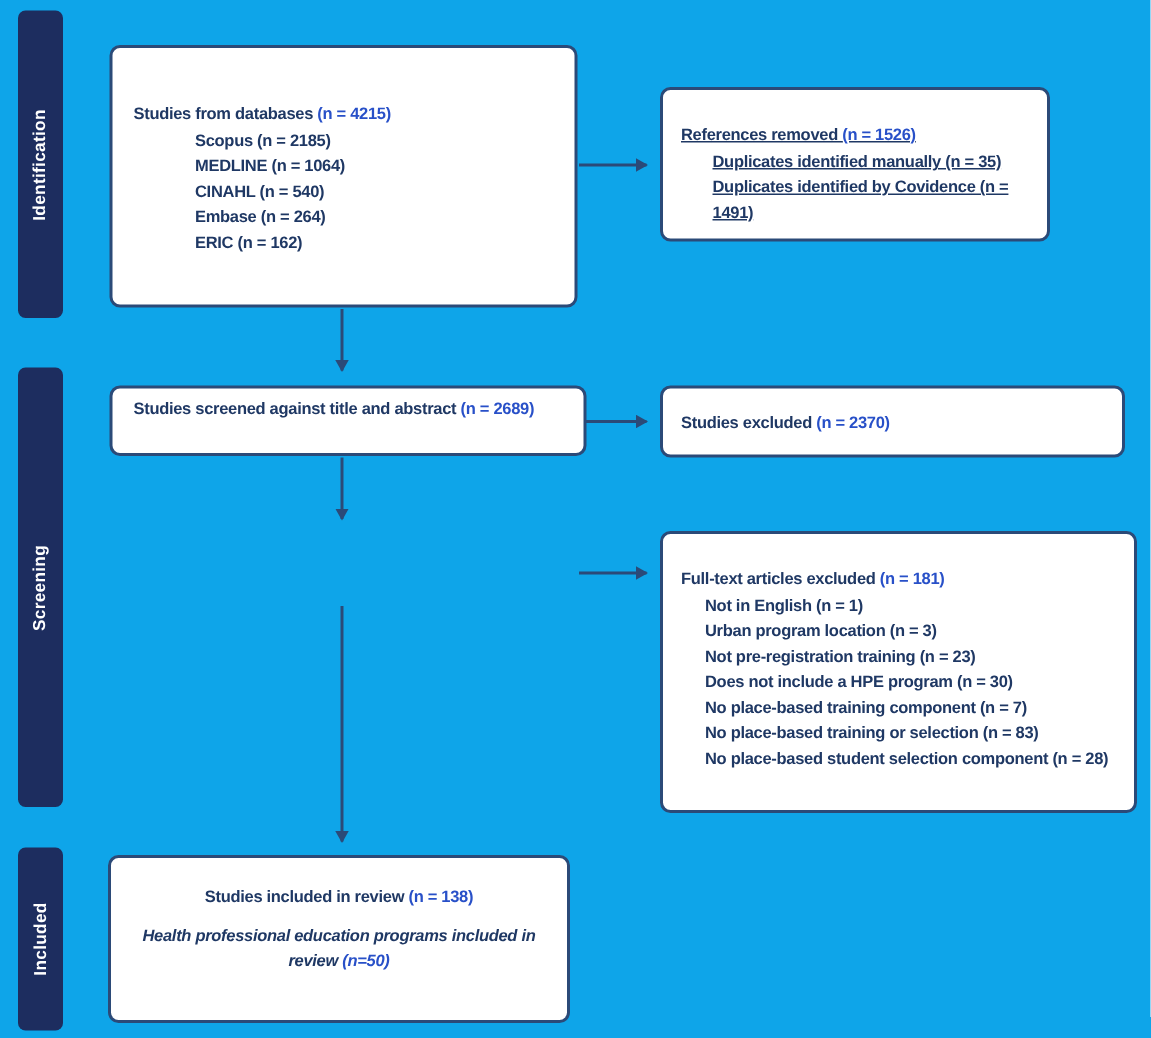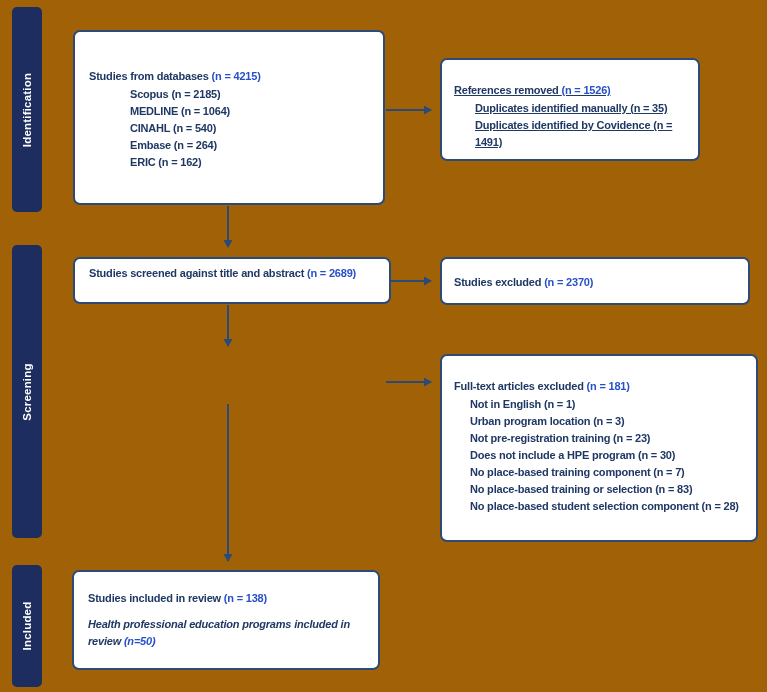--- a/index.html
+++ b/index.html
@@ -1,19 +1,19 @@
 <!DOCTYPE html>
 <html><head>
 <meta charset="utf-8">
 <style>
   html,body{margin:0;padding:0;background:#ffffff;}
   #canvas{
     position:relative;
     width:767px;height:692px;
-    background:#a16207;
+    background:#0ea5e9;
     font-family:"Liberation Sans", sans-serif;
     font-weight:700;
     color:#1f3864;
     overflow:hidden;
   }
   
   .stage{
     position:absolute;left:12px;width:30px;
     background:#1d2d5f;
     border-radius:5px;
@@ -55,21 +55,21 @@
 
   #box-screened{left:73px;top:257px;width:318px;height:47px;padding:6px 24px 0 14px;}
 
   #box-excluded-ta{left:440px;top:257px;width:310px;height:48px;padding:15px 10px 0 12px;}
 
   #box-fulltext-assessed{left:73px;top:356px;width:312px;height:47px;padding:15px 10px 0 14px;}
 
   #box-fulltext-excluded{left:440px;top:354px;width:318px;height:188px;padding:22px 6px 0 12px;}
   #box-fulltext-excluded .items{padding-left:16px;}
 
-  #box-included{left:72px;top:570px;width:308px;height:100px;padding:18px 14px 0 14px;}
+  #box-included{left:72px;top:570px;width:308px;height:112px;padding:18px 14px 0 14px;text-align:center;}
   #box-included .line2{margin-top:9px;font-style:italic;}
 
   
   #connectors{position:absolute;left:0;top:0;width:767px;height:692px;pointer-events:none;}
 </style>
 </head>
 <body>
 
 <div id="canvas">
 

